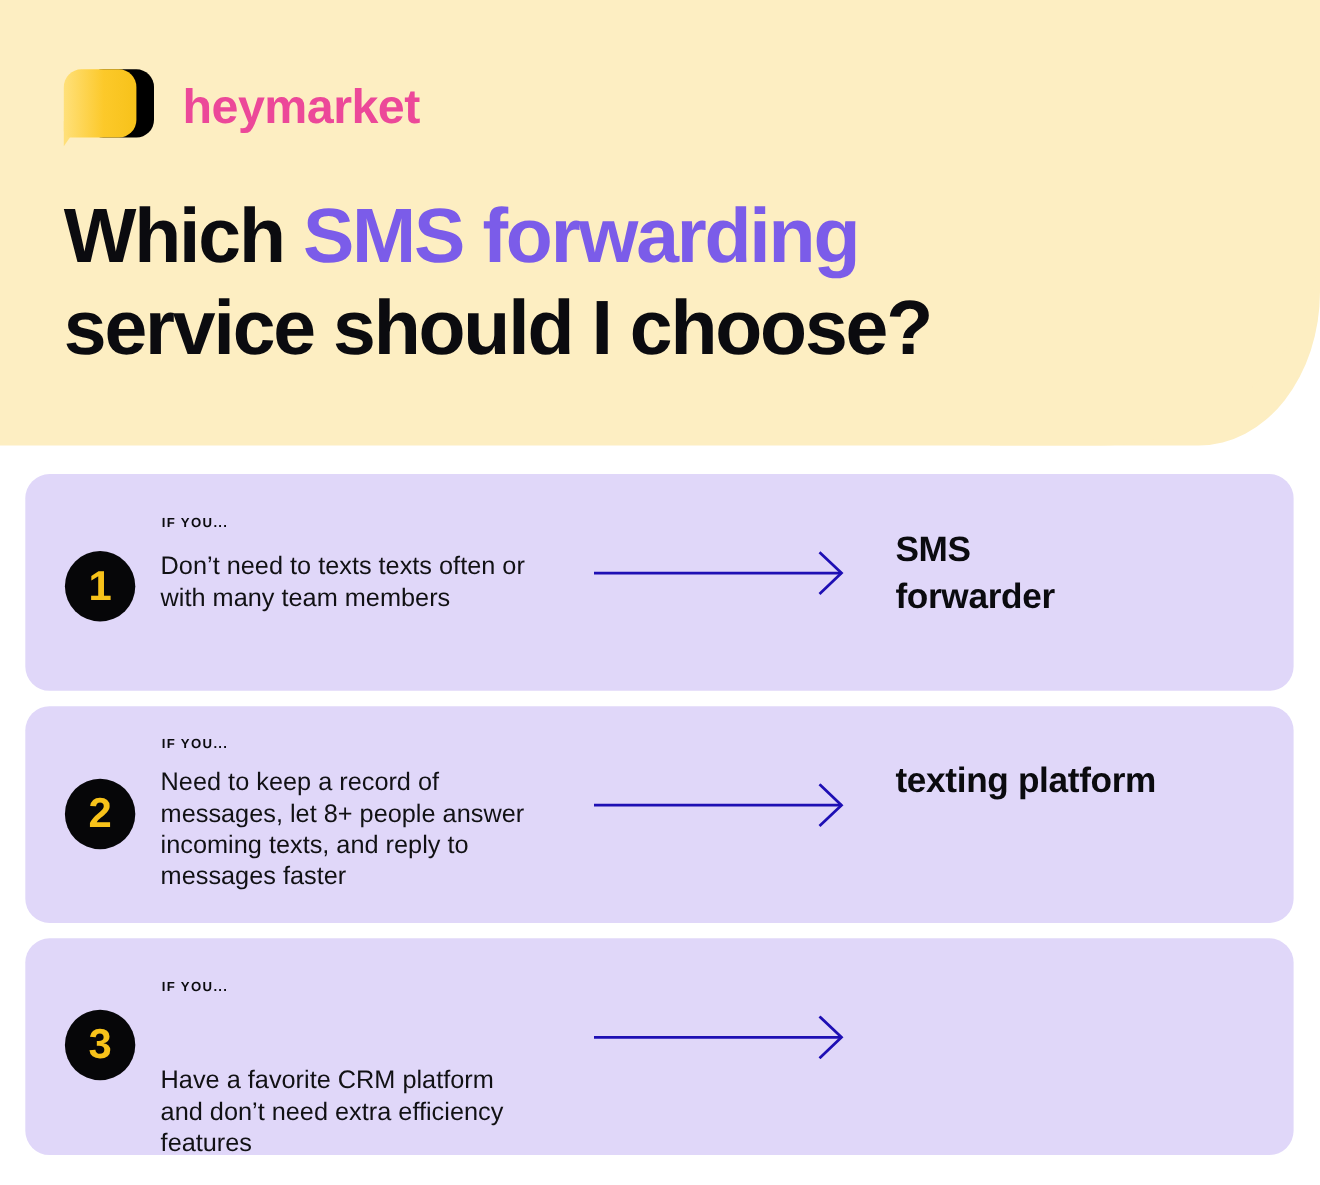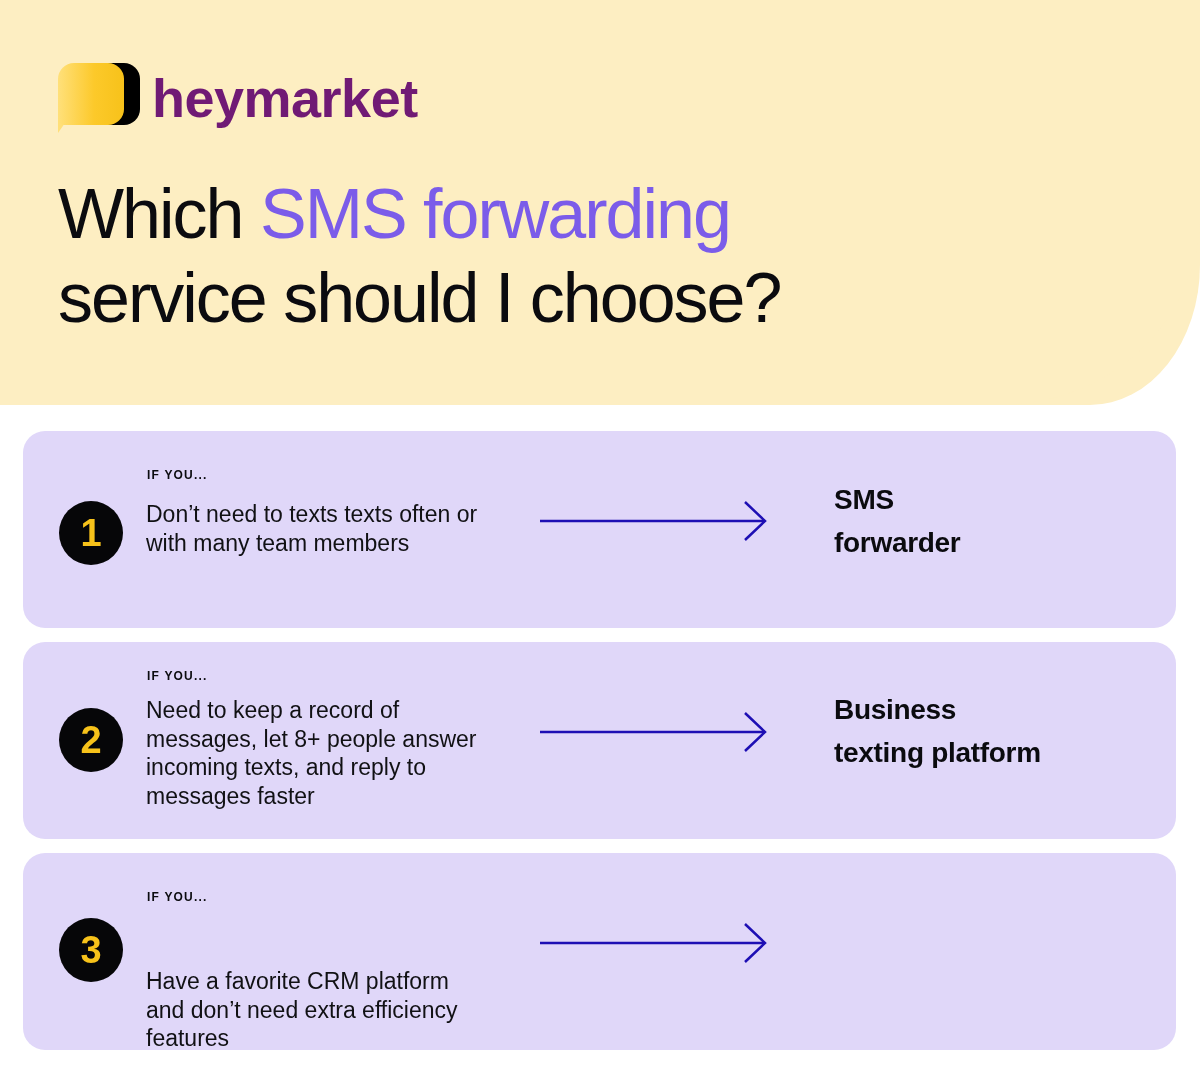--- a/index.html
+++ b/index.html
@@ -27,27 +27,27 @@
       position: absolute; left: 0; top: 1px; width: 66px; height: 62px;
       background: linear-gradient(90deg, #ffe07a 0%, #fcc92a 55%, #f7c21a 100%);
       border-radius: 16px 16px 16px 6px;
     }
     .logo-icon .tail {
       position: absolute; left: 0; top: 48px; width: 0; height: 0;
       border-left: 16px solid #ffdf78;
       border-bottom: 23px solid transparent;
     }
     .logo-text {
-      margin-left: 10px; font-size: 54px; font-weight: 700; letter-spacing: -0.5px;
-      color: #701a75; line-height: 1;
+      margin-left: 24px; font-size: 44px; font-weight: 700; letter-spacing: -0.5px;
+      color: #ec4899; line-height: 1;
     }
 
     .title {
       position: absolute; left: 58px; top: 172px; width: 1000px;
-      font-size: 70px; font-weight: 400; line-height: 84px; letter-spacing: -2px;
+      font-size: 70px; font-weight: 700; line-height: 84px; letter-spacing: -2px;
       color: #0b0b0f;
     }
     .title .accent { color: #7b5ce9; }
 
     .card {
       position: absolute; left: 23px; width: 1153px; height: 197px;
       background: #e0d7f9; border-radius: 22px;
     }
     .badge {
       position: absolute; left: 36px; width: 64px; height: 64px; border-radius: 50%;
@@ -58,23 +58,22 @@
       position: absolute; left: 124px; font-size: 12px; font-weight: 800;
       letter-spacing: 1.2px; color: #0b0b0f;
     }
     .desc {
       position: absolute; left: 123px; width: 340px;
       font-size: 23px; line-height: 28.5px; color: #111114;
     }
     .arrow { position: absolute; left: 515px; width: 232px; height: 40px; }
     .result {
       position: absolute; left: 791px; width: 330px;
-      font-size: 28px; font-weight: 700; line-height: 43px; letter-spacing: -0.3px;
+      font-size: 32px; font-weight: 700; line-height: 43px; letter-spacing: -0.3px;
       color: #0b0b0f;
-      margin-left: 20px;
     }
   </style>
 </head>
 <body>
 
 <div class="hero"></div>
 <div class="hero-curve"></div>
 
 <div class="logo">
   <div class="logo-icon">
@@ -106,21 +105,20 @@
 
 <div class="card" style="top:642px;">
   <div class="badge" style="top:66px;">2</div>
   <div class="label" style="top:27px;">IF YOU...</div>
   <div class="desc" style="top:54px;">Need to keep a record of messages, let 8+ people answer incoming texts, and reply to messages faster</div>
   <svg class="arrow" style="top:70px;" viewBox="0 0 232 40">
     <line x1="2" y1="20" x2="227" y2="20" stroke="#1e0fb4" stroke-width="2.5"></line>
     <polyline points="207,1 227,20 207,39" fill="none" stroke="#1e0fb4" stroke-width="2.5"></polyline>
   </svg>
   <div class="result" style="top:46px;">
-    <div>Business</div>
     <div>texting platform</div>
   </div>
 </div>
 
 <div class="card" style="top:853px;">
   <div class="badge" style="top:65px;">3</div>
   <div class="label" style="top:37px;">IF YOU...</div>
   <div class="desc" style="top:67px;margin-top:47px;">Have a favorite CRM platform and don’t need extra efficiency features</div>
   <svg class="arrow" style="top:70px;" viewBox="0 0 232 40">
     <line x1="2" y1="20" x2="227" y2="20" stroke="#1e0fb4" stroke-width="2.5"></line>

